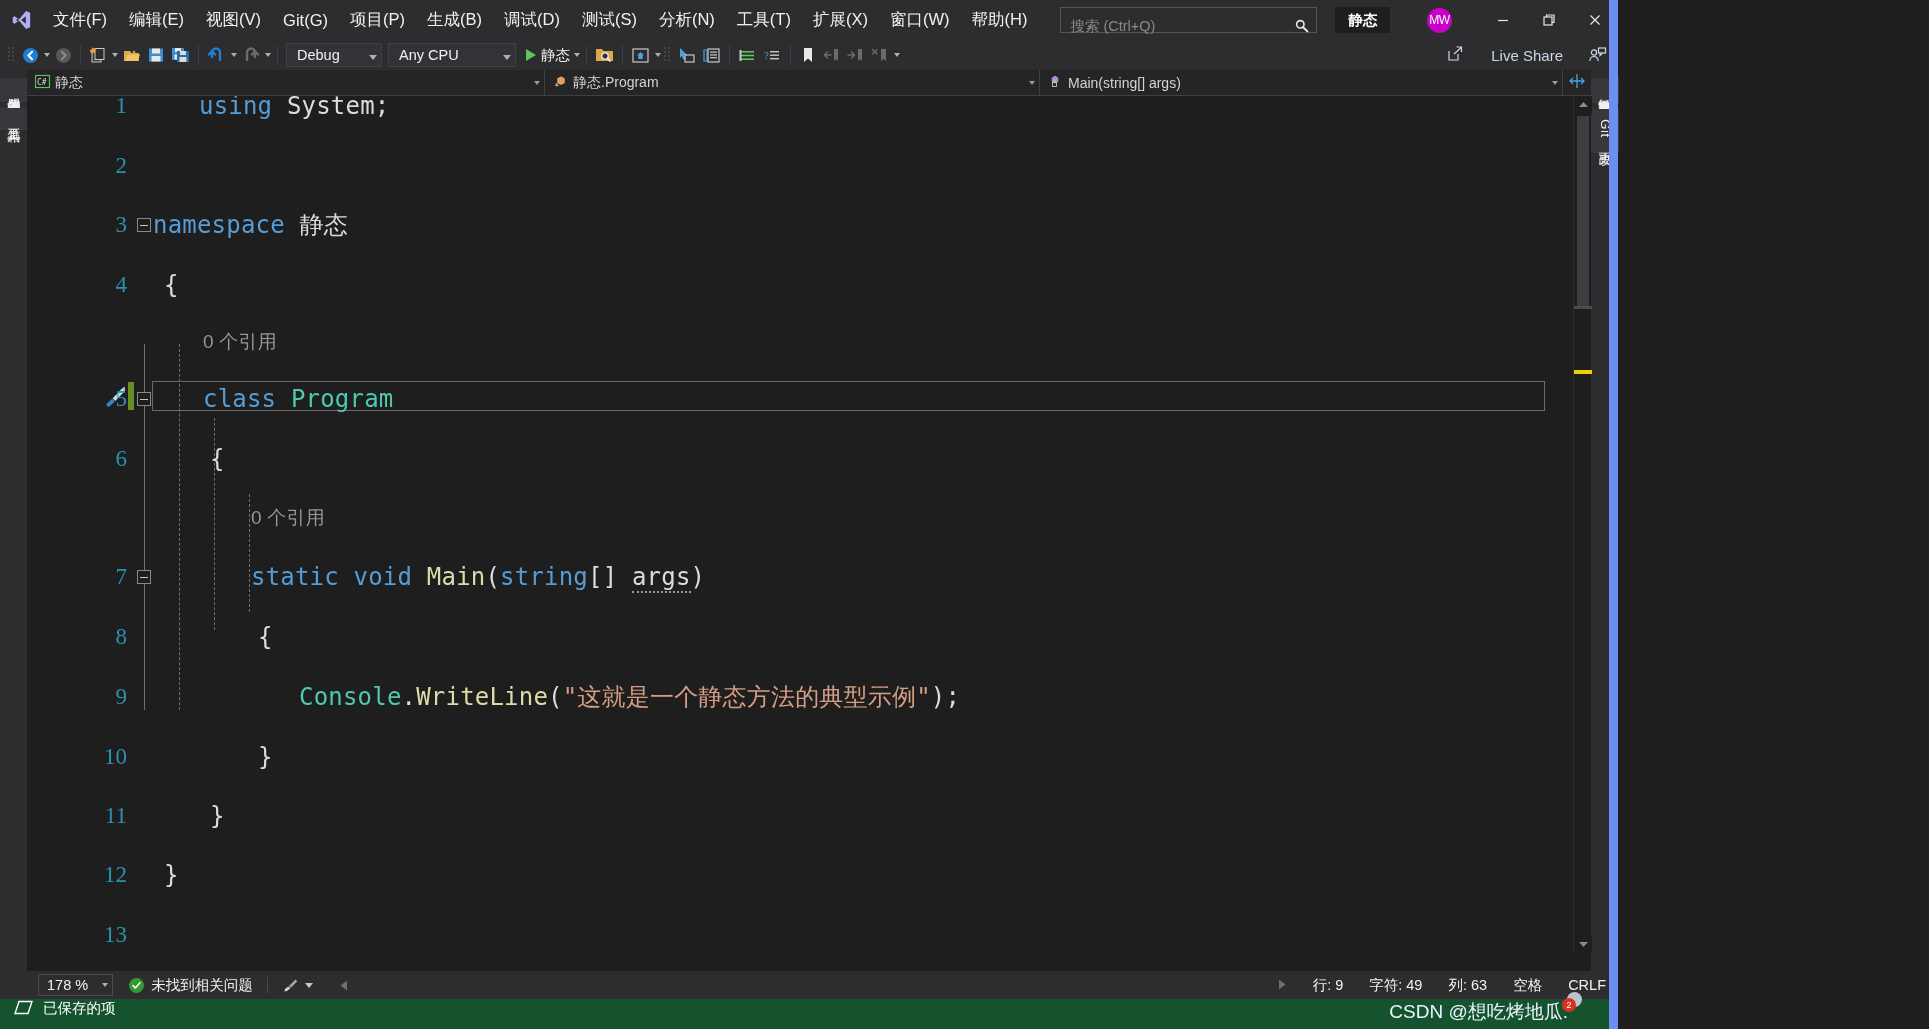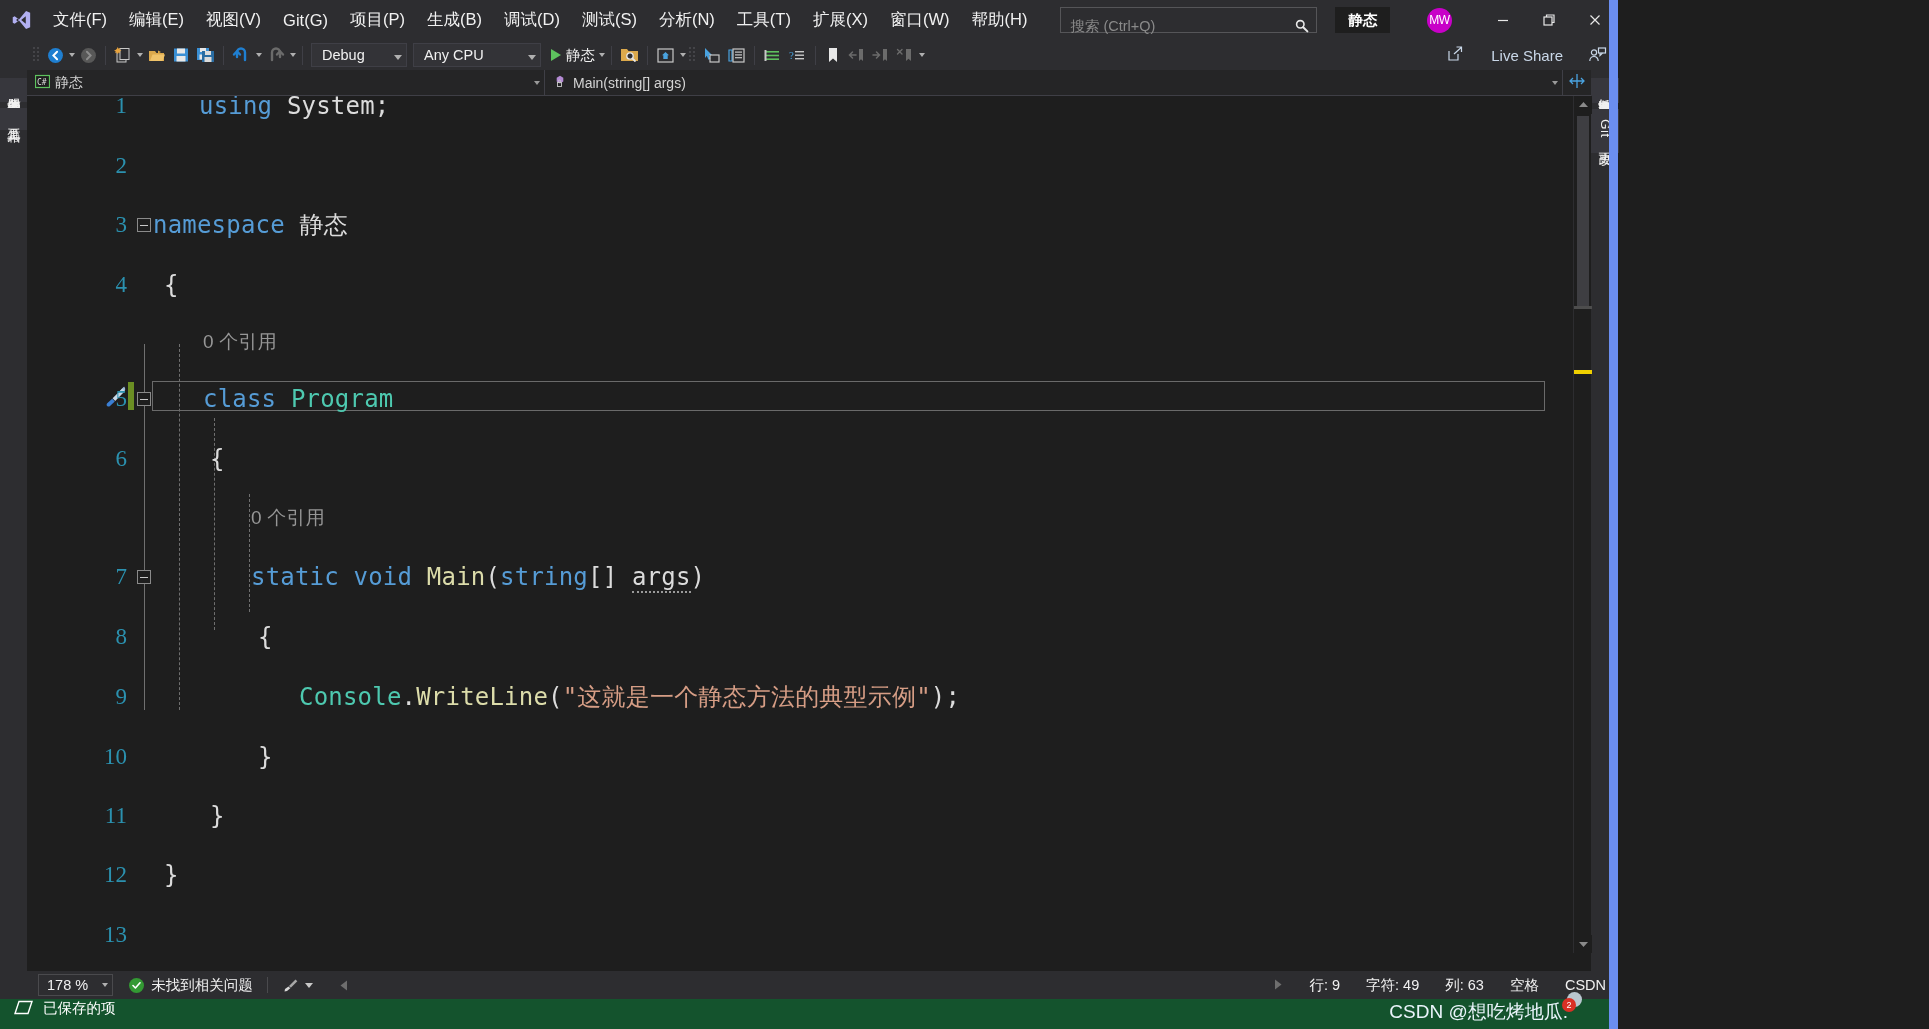--- a/index.html
+++ b/index.html
@@ -52,21 +52,21 @@
   }
   .wbtn {
     width: 46px; height: 40px; display: flex; align-items: center; justify-content: center;
     cursor: default;
   }
   .wbtn svg { stroke: #e8e8e8; }
 
   
   .toolbar {
     height: 30px; background: #2d2d30; display: flex; align-items: center;
-    flex: 0 0 30px; padding-left: 6px; position: relative; margin-left: 25px;
+    flex: 0 0 30px; padding-left: 6px; position: relative;
   }
   .grip { width: 10px; height: 18px; opacity: .5; margin-right: 2px; }
   .tb-sep { width: 1px; height: 19px; background: #3f3f46; margin: 0 5px; }
   .tbtn {
     height: 24px; min-width: 24px; display: flex; align-items: center; justify-content: center;
     padding: 0 3px; cursor: default;
   }
   .caret {
     width: 9px; display: flex; align-items: center; justify-content: center;
     height: 24px; cursor: default;
@@ -565,20 +565,30 @@
         <div class="nav-combo c1">
           <span>
             <svg width="15" height="15" viewBox="0 0 15 15">
                 <rect x="0.5" y="1.5" width="14" height="12" fill="#1e1e1e" stroke="#5ec25e" stroke-width="1.2"></rect>
                 <text x="2" y="10.5" font-size="8" fill="#dcdcdc" font-family="monospace">C#</text>
               </svg>
           </span>
           <span class="ntext">静态</span>
           <span class="ncaret"></span>
         </div>
+        <div class="nav-combo c2">
+          <span>
+            <svg width="15" height="15" viewBox="0 0 15 15">
+                <path d="M8 2.3 11.8 4.5v4.4L8 11.1 4.2 8.9V4.5z" fill="#e0a060"></path>
+                <path d="M5 9.5 3 11.5M3.3 9.2 3 11.8l2.6-.3" stroke="#d4d4d4" stroke-width="0.9" fill="none"></path>
+              </svg>
+          </span>
+          <span class="ntext">静态.Program</span>
+          <span class="ncaret"></span>
+        </div>
         <div class="nav-combo c3">
           <span>
             <svg width="15" height="15" viewBox="0 0 15 15">
                 <path d="M7 1.8 10.3 3.7v3.8L7 9.4 3.7 7.5V3.7z" fill="#b48ad4"></path>
                 <rect x="4.5" y="8.5" width="4" height="4" fill="none" stroke="#c8c8c8" stroke-width="0.9"></rect>
                 <path d="M5.3 8.5V7.3a1.2 1.2 0 0 1 2.4 0v1.2" fill="none" stroke="#c8c8c8" stroke-width="0.9"></path>
               </svg>
           </span>
           <span class="ntext">Main(string[] args)</span>
           <span class="ncaret"></span>
@@ -751,21 +761,21 @@
     <div class="status-right">
       <span class="si">
         <svg width="9" height="11" viewBox="0 0 9 11">
             <path d="M1 0.5 7.5 5.5 1 10.5z" fill="#6e6e6e"></path>
           </svg>
       </span>
       <span class="si">行: 9</span>
       <span class="si">字符: 49</span>
       <span class="si">列: 63</span>
       <span class="si">空格</span>
-      <span class="si">CSDN</span>
+      <span class="si">CRLF</span>
     </div>
   </div>
 
   <div class="bluebar">
     <div class="saved">
       <span>
         <svg width="19" height="15" viewBox="0 0 19 15">
             <path d="M5 1.5h13l-4 12H1z" fill="none" stroke="#fff" stroke-width="1.4"></path>
           </svg>
       </span>

